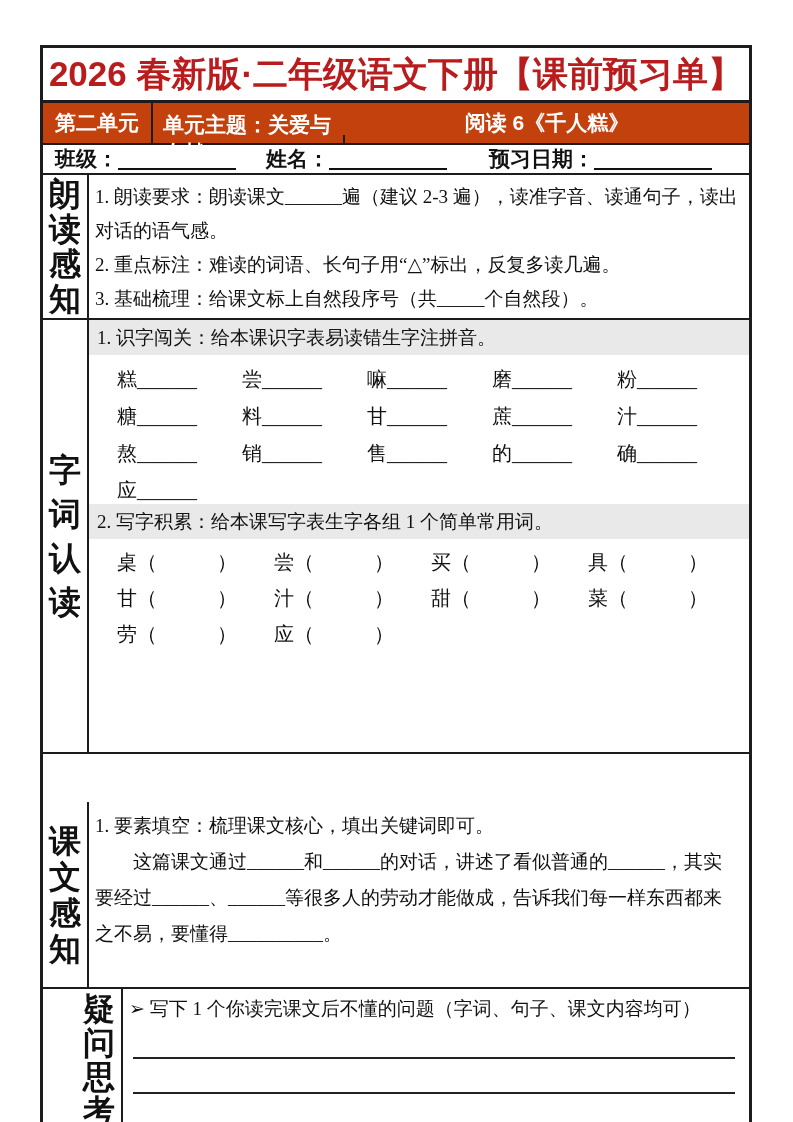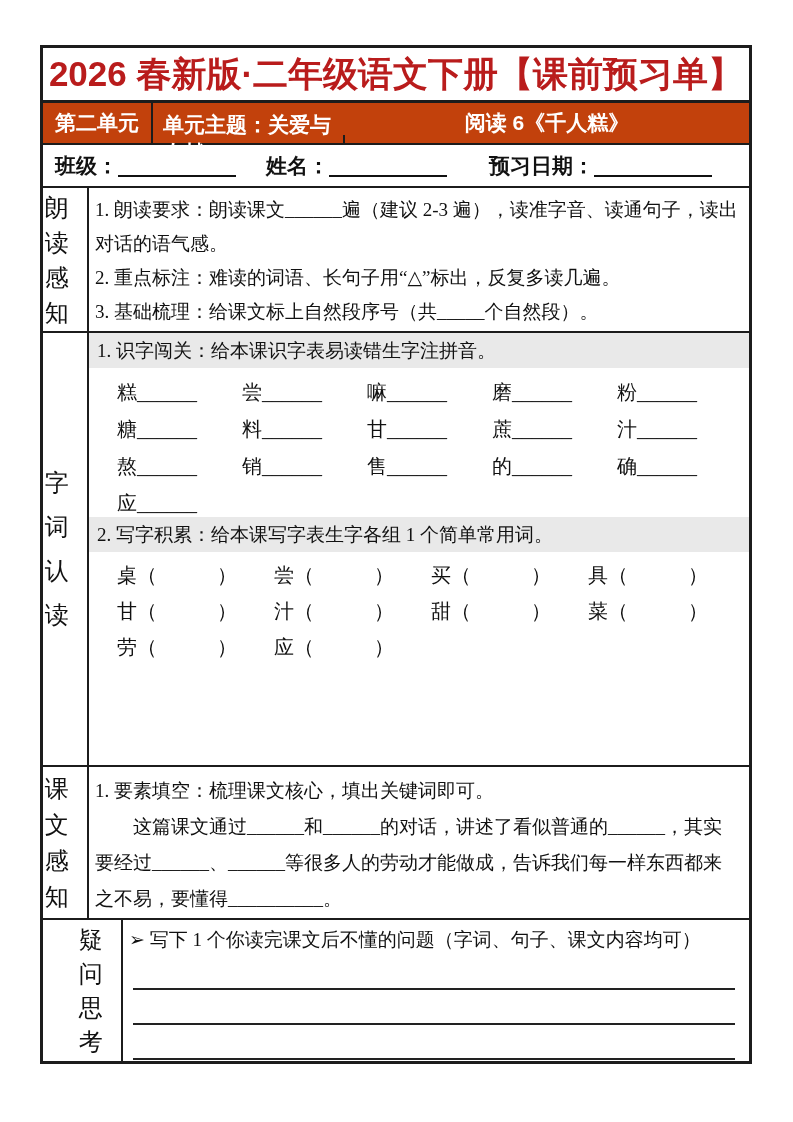--- a/index.html
+++ b/index.html
@@ -27,40 +27,40 @@
     font-family: "Liberation Sans", "DejaVu Sans", sans-serif;
     font-weight: bold; font-size: 21px;
   }
   .unit-cell { display: flex; align-items: center; }
   .unit-c1 { width: 110px; border-right: 2px solid #1c1c1c; justify-content: center; }
   .unit-c2 { width: 192px; border-right: 2px solid #1c1c1c; padding-left: 10px; margin-top: 32px; }
   .unit-c3 { flex: 1; justify-content: center; }
 
   
   .info-row {
-    height: 43px; border-bottom: 2px solid #1c1c1c;
+    height: 30px; border-bottom: 2px solid #1c1c1c;
     display: flex; align-items: center; padding-left: 12px;
     font-family: "Liberation Sans", "DejaVu Sans", sans-serif;
     font-weight: bold; font-size: 21px;
   }
   .blank-line {
     display: inline-block; width: 118px; height: 22px;
     border-bottom: 2px solid #111;
   }
   .gap-a { margin-left: 30px; }
   .gap-b { margin-left: 42px; }
 
   
   .section { display: flex; border-bottom: 2px solid #1c1c1c; }
   .section.last { border-bottom: none; }
   .sec-label {
     width: 46px; border-right: 2px solid #1c1c1c;
-    display: flex; align-items: center; 
-    font-family: "Liberation Sans", "DejaVu Sans", sans-serif;
-    font-weight: normal; font-size: 24px;
+    display: flex; align-items: center; justify-content: center;
+    font-family: "Liberation Sans", "DejaVu Sans", sans-serif;
+    font-weight: bold; font-size: 32px;
   }
   .sec-label span { width: 1.15em; word-break: break-all; text-align: center; }
   .sec-content { flex: 1; min-width: 0; }
 
   .sec-langdu { height: 145px; }
   .sec-langdu .sec-label span { line-height: 35px; }
   .langdu-content { padding: 5px 8px 0 6px; font-size: 19px; line-height: 34px; }
 
   .sec-zici { height: 434px; }
   .sec-zici .sec-label span { line-height: 44px; }
@@ -71,21 +71,21 @@
   }
   .pinyin-grid { padding-left: 28px; font-size: 20px; }
   .pinyin-row { display: flex; height: 37px; align-items: flex-end; }
   .pinyin-cell { width: 125px; }
   .word-grid { padding-left: 28px; font-size: 20px; }
   .word-row { display: flex; height: 36px; align-items: flex-end; }
   .word-cell { width: 157px; white-space: pre; }
   .choice-lines { padding-left: 12px; font-size: 20px; }
   .choice-line { line-height: 34px; white-space: pre; }
 
-  .sec-kewen { height: 153px; }
+  .sec-kewen { height: 187px; margin-top: 48px; }
   .sec-kewen .sec-label span { line-height: 36px; }
   .kewen-content { padding: 6px 10px 0 6px; font-size: 19px; line-height: 36px; }
   .kewen-para { text-indent: 2em; }
 
   .sec-yiwen { height: 141px; padding-left: 34px; }
   .sec-yiwen .sec-label span { line-height: 34px; }
   .yiwen-content { padding: 5px 10px 0 6px; font-size: 19px; }
   .yiwen-prompt { line-height: 30px; }
   .write-line { height: 35px; border-bottom: 2px solid #222; margin: 0 4px; }
 </style>

